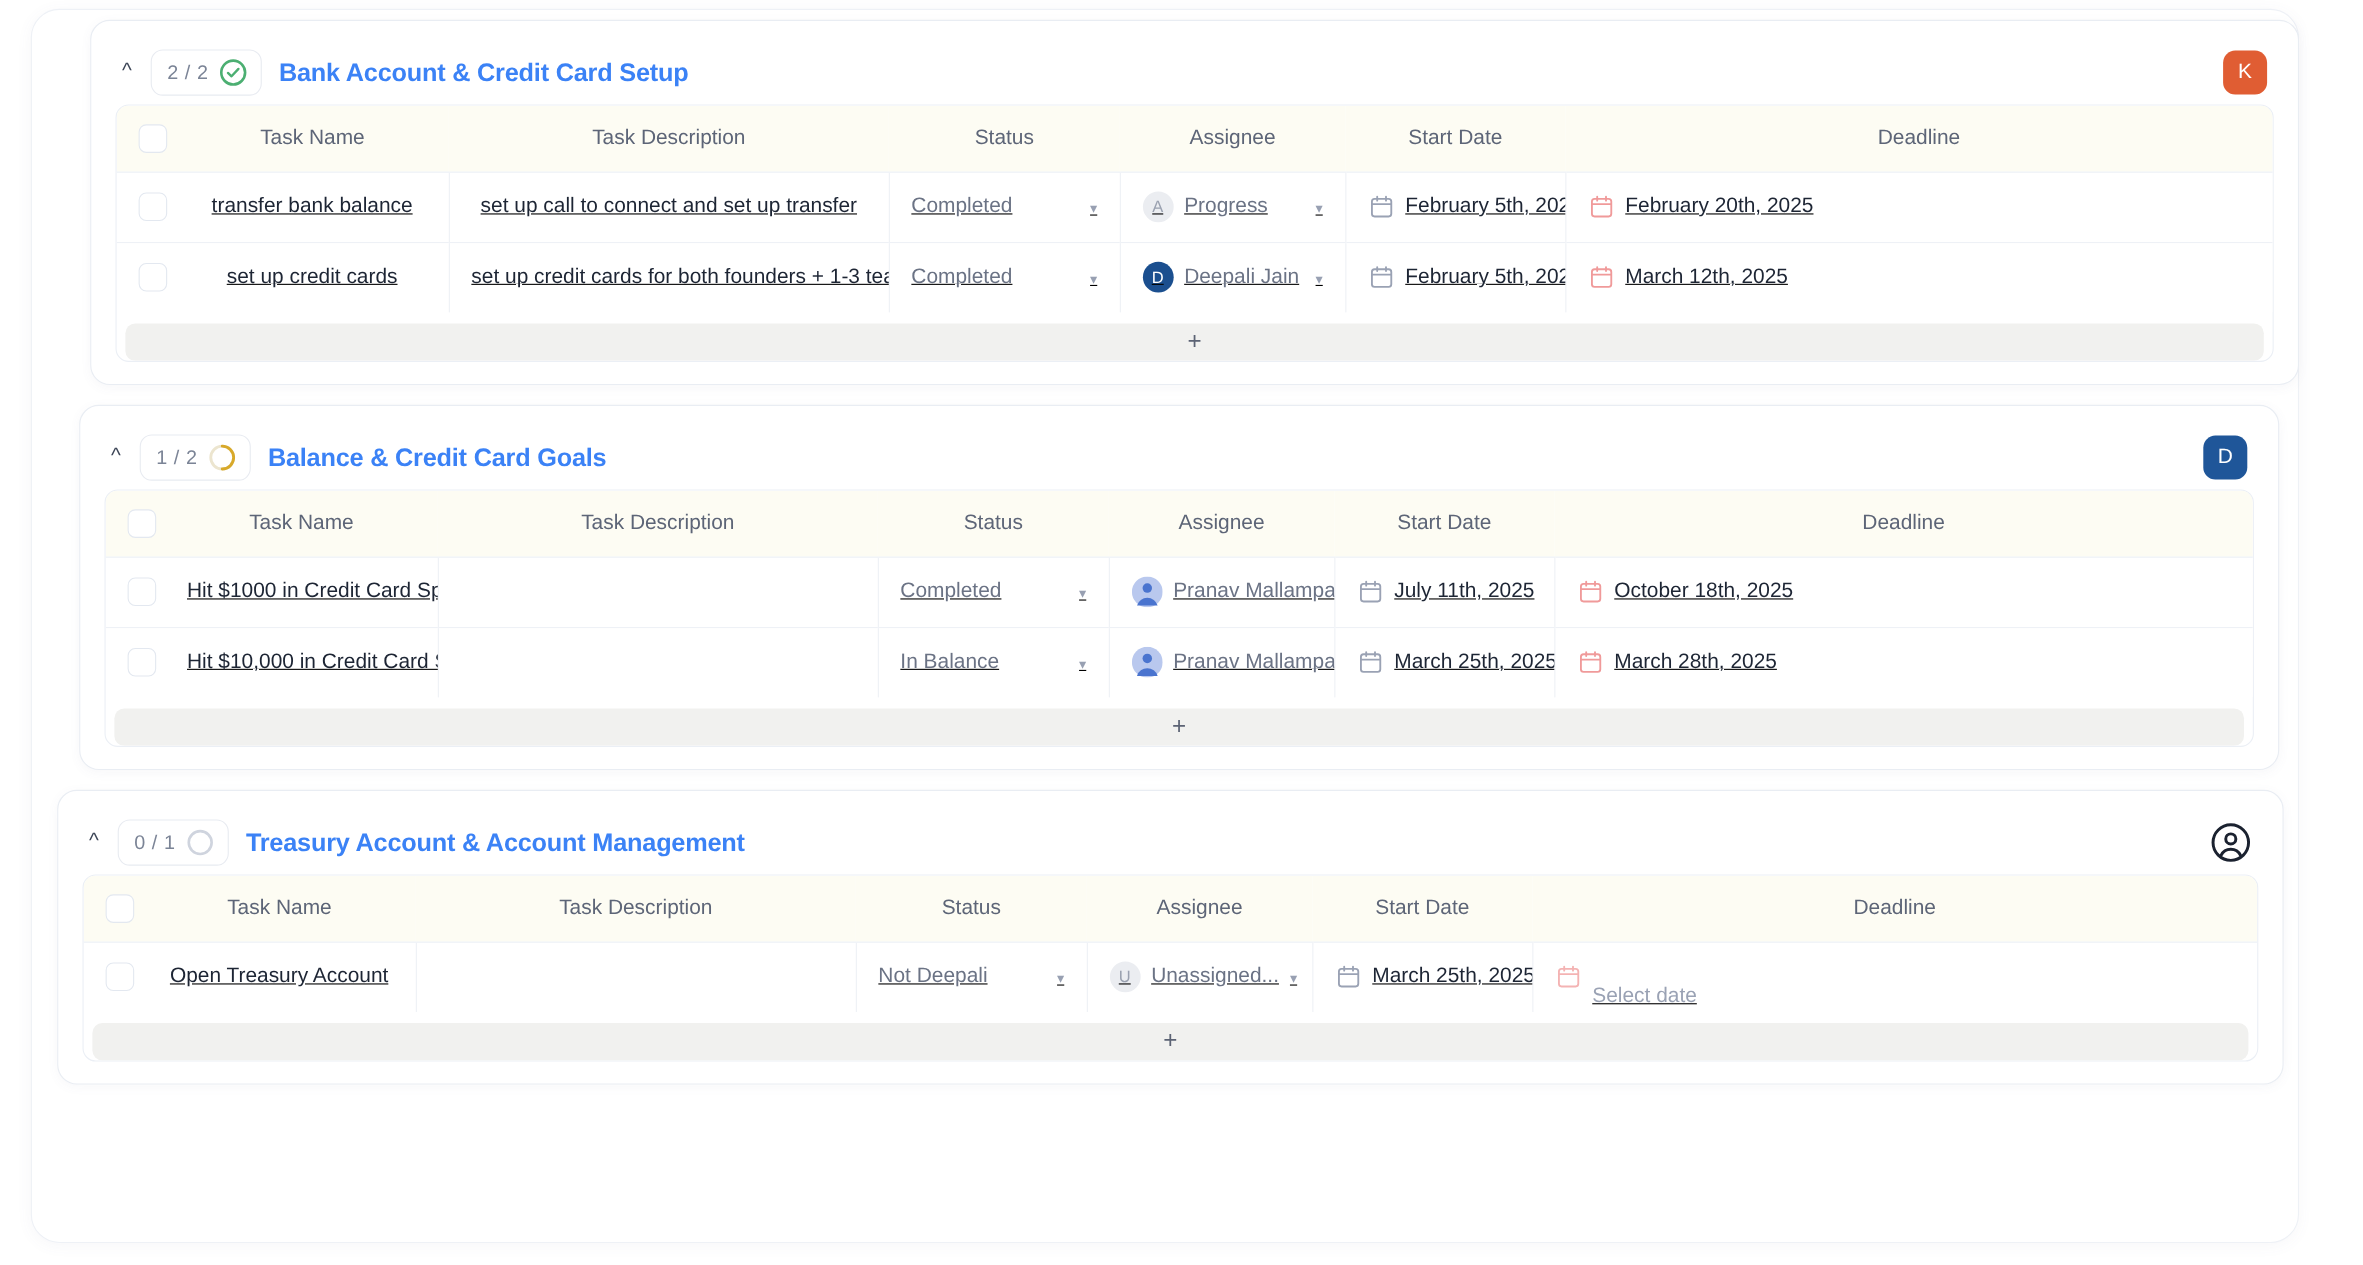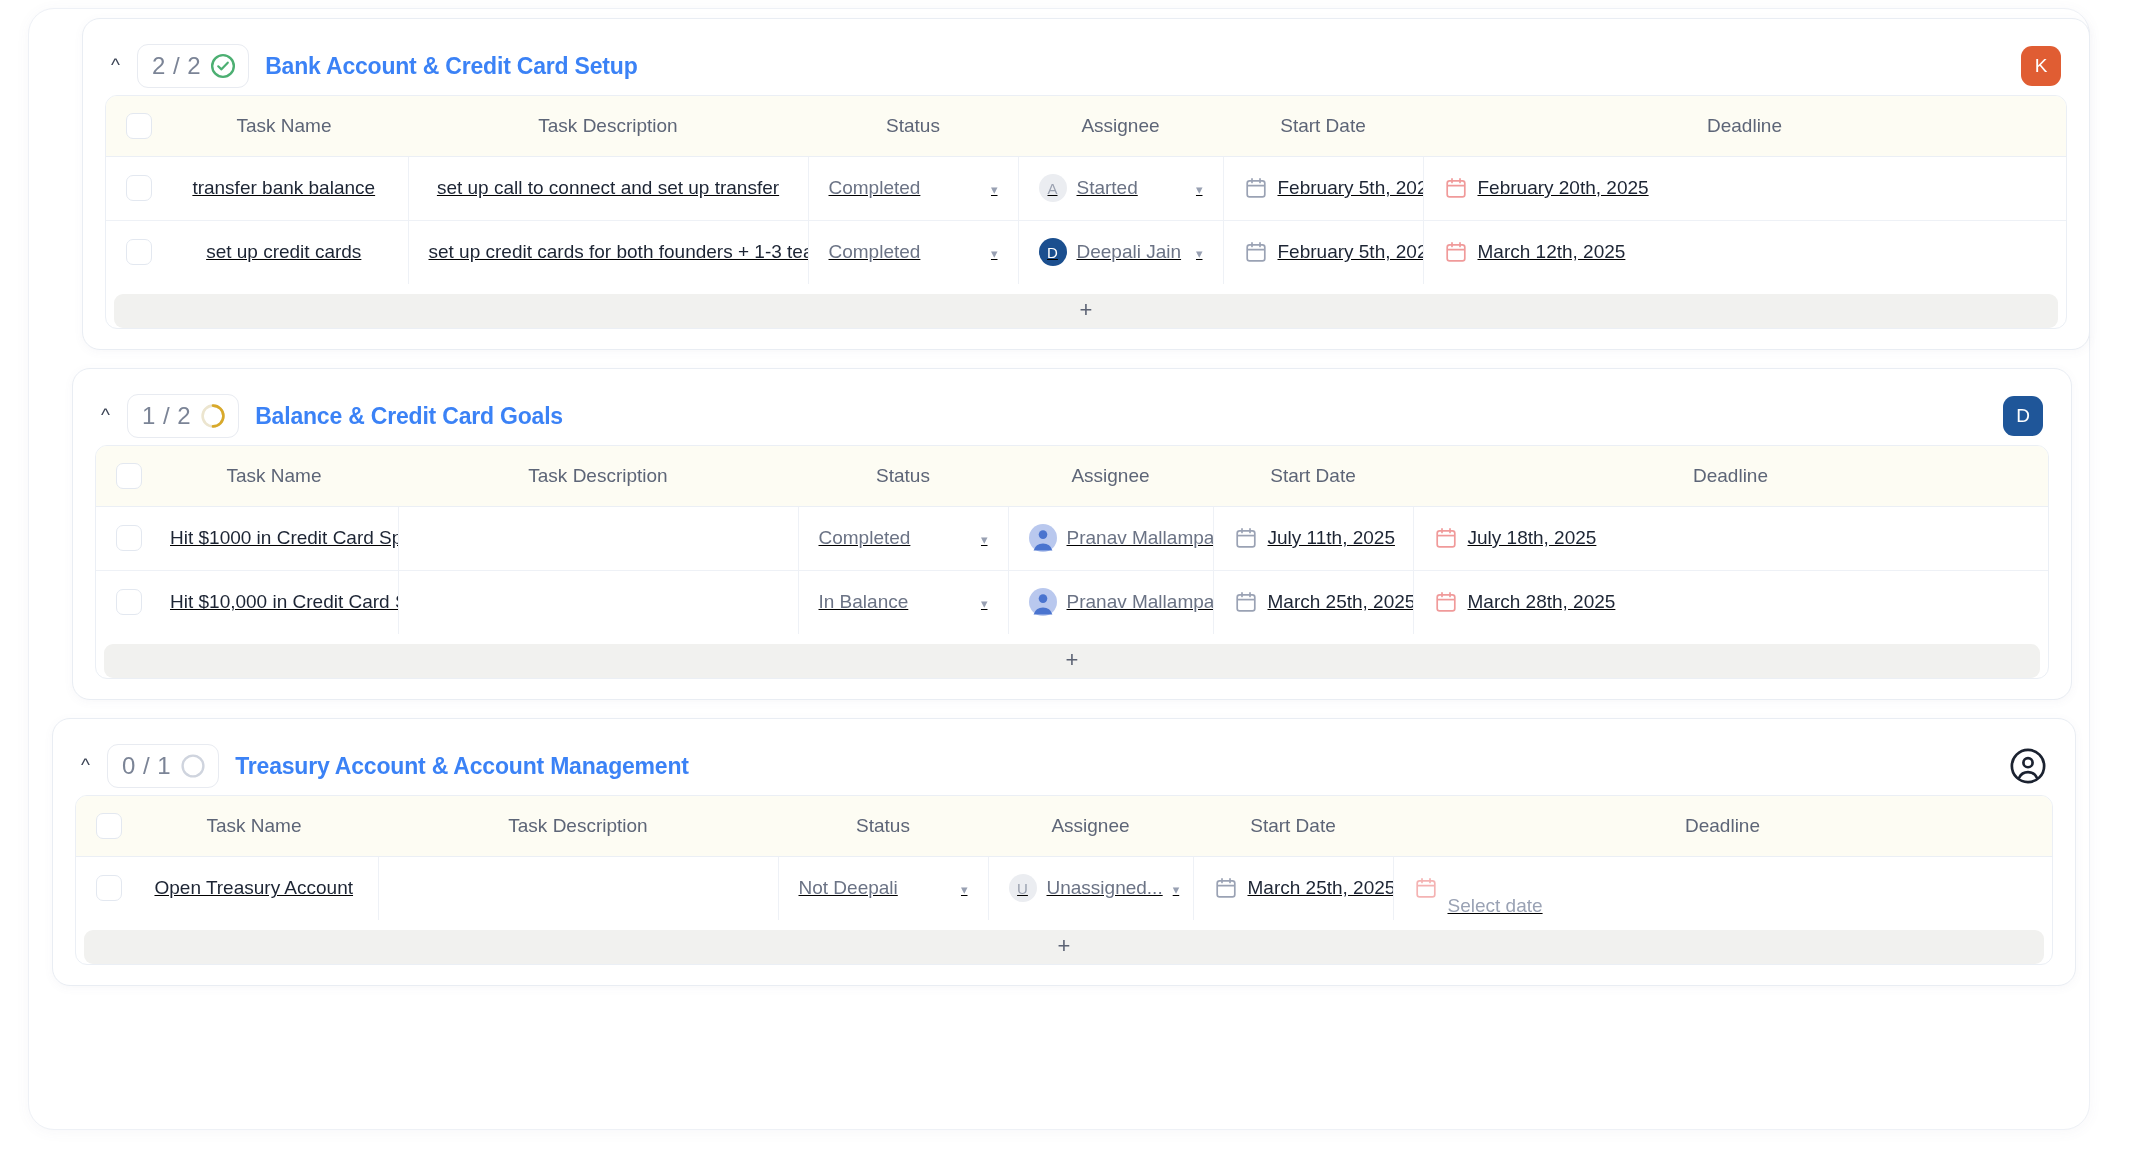--- a/index.html
+++ b/index.html
@@ -77,21 +77,21 @@
     display: inline-flex;
     align-items: center;
     gap: 9px;
     border: 1px solid #e8ebf1;
     border-radius: 11px;
     padding: 7px 12px 7px 14px;
     background: #ffffff;
     margin-right: 16px;
   }
   .count-text {
-    font-size: 24px;
+    font-size: 18px;
     color: #7b8496;
     letter-spacing: 0.5px;
     white-space: nowrap;
   }
 
   .ring { width: 26px; height: 26px; flex: 0 0 26px; }
 
   .section-title {
     font-size: 23px;
     font-weight: bold;
@@ -281,21 +281,21 @@
               <td class="sep">set up call to connect and set up transfer</td>
               <td class="sep">
                 <div class="cell-flex">
                   <span class="muted">Completed</span>
                   <span class="caret">▾</span>
                 </div>
               </td>
               <td class="sep">
                 <div class="cell-flex">
                   <span class="avatar-round grey">A</span>
-                  <span class="muted">Started</span>
+                  <span class="muted">Progress</span>
                   <span class="caret">▾</span>
                 </div>
               </td>
               <td class="sep">
                 <div class="cell-flex">
                   <svg class="cal-icon" viewBox="0 0 24 24">
                     <rect x="3.2" y="4.8" width="17.6" height="16" rx="2.4" fill="none" stroke="#9aa2b4" stroke-width="1.7"></rect>
                     <line x1="3.2" y1="9.6" x2="20.8" y2="9.6" stroke="#9aa2b4" stroke-width="1.7"></line>
                     <line x1="8" y1="2.8" x2="8" y2="6.4" stroke="#9aa2b4" stroke-width="1.7" stroke-linecap="round"></line>
                     <line x1="16" y1="2.8" x2="16" y2="6.4" stroke="#9aa2b4" stroke-width="1.7" stroke-linecap="round"></line>
@@ -445,21 +445,21 @@
                 </div>
               </td>
               <td class="sep">
                 <div class="cell-flex">
                   <svg class="cal-icon" viewBox="0 0 24 24">
                     <rect x="3.2" y="4.8" width="17.6" height="16" rx="2.4" fill="none" stroke="#f09a9a" stroke-width="1.7"></rect>
                     <line x1="3.2" y1="9.6" x2="20.8" y2="9.6" stroke="#f09a9a" stroke-width="1.7"></line>
                     <line x1="8" y1="2.8" x2="8" y2="6.4" stroke="#f09a9a" stroke-width="1.7" stroke-linecap="round"></line>
                     <line x1="16" y1="2.8" x2="16" y2="6.4" stroke="#f09a9a" stroke-width="1.7" stroke-linecap="round"></line>
                   </svg>
-                  <span>July 18th, 2025</span>
+                  <span>October 18th, 2025</span>
                 </div>
               </td>
             </tr>
             <tr>
               <td class="c-check">
                 <div class="checkbox"></div>
               </td>
               <td>Hit $10,000 in Credit Card Spen</td>
               <td class="sep"></td>
               <td class="sep">

